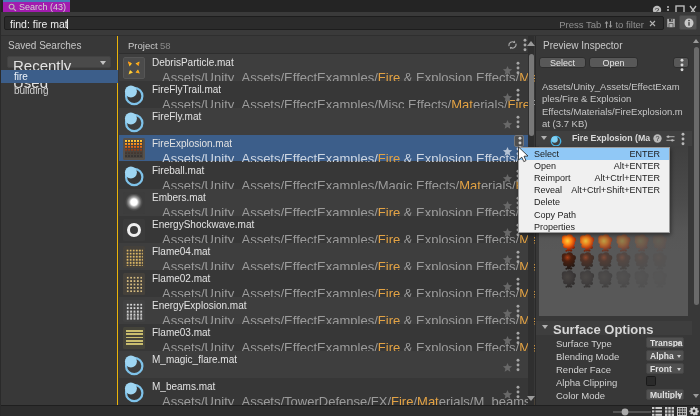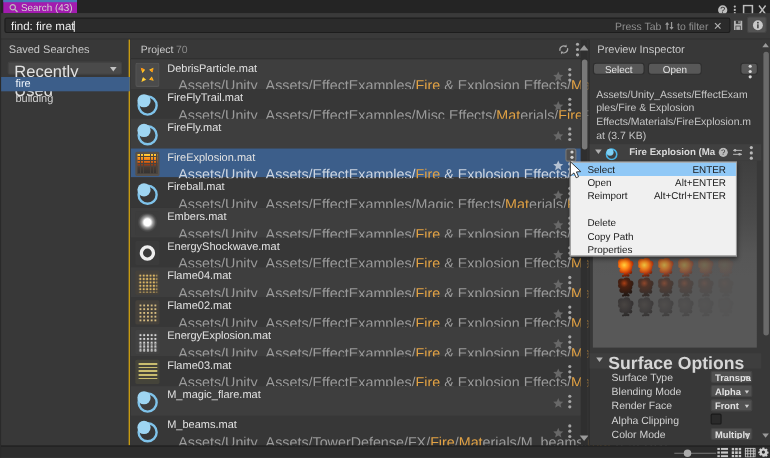--- a/index.html
+++ b/index.html
@@ -46,21 +46,21 @@
 #midsb {position:absolute;left:528px;top:36px;width:6px;height:369px;background:#2f2f2f}
 #midsb .thumb {position:absolute;left:0.5px;top:18px;width:5px;height:82px;background:#787878;border-radius:2.5px}
 
 #right {position:absolute;left:535px;top:36px;width:165px;height:369px;background:#383838;border-left:1px solid #2a2a2a}
 #right .hd {position:absolute;left:7px;top:4px;font-size:10px;color:#c9c9c9}
 .btn {position:absolute;top:21px;height:11px;background:#585858;border:1px solid #2e2e2e;border-radius:3px;color:#e4e4e4;font-size:9px;text-align:center;line-height:10px}
 #pathblock {position:absolute;left:6px;top:45px;width:152px;font-size:9.5px;line-height:12.4px;color:#c6c6c6}
 #mathead {position:absolute;left:0px;top:95px;width:158px;height:15px;background:#404040}
 #preview {position:absolute;left:3px;top:110px;width:149px;height:170px;background:linear-gradient(180deg,#3f3f3f 0%,#4c4c4c 33%,#565656 50%,#585858 62%,#585858 100%)}
 #surfhead {position:absolute;left:0;top:285px;width:158px;height:14px;background:#3e3e3e}
-#surfhead .t {position:absolute;left:17px;top:1px;font-size:16px;font-weight:bold;color:#d6d6d6}
+#surfhead .t {position:absolute;left:17px;top:1px;font-size:13px;font-weight:bold;color:#d6d6d6}
 .fl {position:absolute;left:20px;font-size:9.5px;color:#d2d2d2;white-space:nowrap}
 .dd {position:absolute;left:110px;width:38px;height:11px;background:#515151;border-radius:2px;border:1px solid #454545;font-size:8.5px;color:#e0e0e0;overflow:hidden;white-space:nowrap}
 .dd b {font-weight:bold;position:absolute;left:3px;top:0px}
 .dd .a {position:absolute;right:2px;top:3.5px;width:0;height:0;border-left:2.5px solid transparent;border-right:2.5px solid transparent;border-top:3.5px solid #cdcdcd}
 
 #rsb {position:absolute;left:692px;top:36px;width:8px;height:369px;background:#383838}
 #rsb .thumb {position:absolute;left:1.5px;top:11px;width:5px;height:258px;background:#6a6a6a;border-radius:2.5px}
 
 #menu {position:absolute;left:518px;top:147px;width:152px;height:85.5px;background:#f0f0f0;border:1px solid #9a9a9a;box-shadow:1px 2px 4px rgba(0,0,0,.45);z-index:30}
 .mi {position:absolute;left:0;width:150px;height:12.2px;font-size:9px;color:#1c1c1c}
@@ -128,21 +128,21 @@
         <span class="a"></span>
       </div>
  <div id="ssel">
         <span class="t">fire</span>
       </div>
  <div id="sitem">building</div>
 </div>
 <div id="mid">
  <div id="midhead">
         <span class="p">Project</span>
-        <span class="n">70</span>
+        <span class="n">58</span>
   <svg style="position:absolute;left:388px;top:4px" width="11" height="10" viewBox="0 0 12 11">
           <path d="M2.2 6.8 A 3.9 3.9 0 0 1 8.5 2.9" fill="none" stroke="#a8a8a8" stroke-width="1.2"></path>
           <path d="M9.8 4.1 A 3.9 3.9 0 0 1 3.5 8" fill="none" stroke="#a8a8a8" stroke-width="1.2"></path>
           <path d="M8.7 0.6 L8.9 3.3 L6.3 3.1 Z" fill="#a8a8a8"></path>
           <path d="M3.3 10.3 L3.1 7.6 L5.7 7.8 Z" fill="#a8a8a8"></path>
         </svg>
   <span style="position:absolute;left:404px;top:2px"><svg width="4" height="14" viewBox="0 0 4 14">
             <circle cx="2" cy="2.2" r="1.45" fill="#a8a8a8"></circle>
             <circle cx="2" cy="7" r="1.45" fill="#a8a8a8"></circle>
             <circle cx="2" cy="11.8" r="1.45" fill="#a8a8a8"></circle>
@@ -511,20 +511,24 @@
         <span class="r">ENTER</span>
       </div>
  <div class="mi" style="top:12.2px">
         <span class="l">Open</span>
         <span class="r">Alt+ENTER</span>
       </div>
  <div class="mi" style="top:24.4px">
         <span class="l">Reimport</span>
         <span class="r">Alt+Ctrl+ENTER</span>
       </div>
+ <div class="mi" style="top:36.6px">
+        <span class="l">Reveal</span>
+        <span class="r">Alt+Ctrl+Shift+ENTER</span>
+      </div>
  <div class="mi" style="top:48.8px">
         <span class="l">Delete</span>
       </div>
  <div class="mi" style="top:61px">
         <span class="l">Copy Path</span>
       </div>
  <div class="mi" style="top:73.2px">
         <span class="l">Properties</span>
       </div>
 </div>

